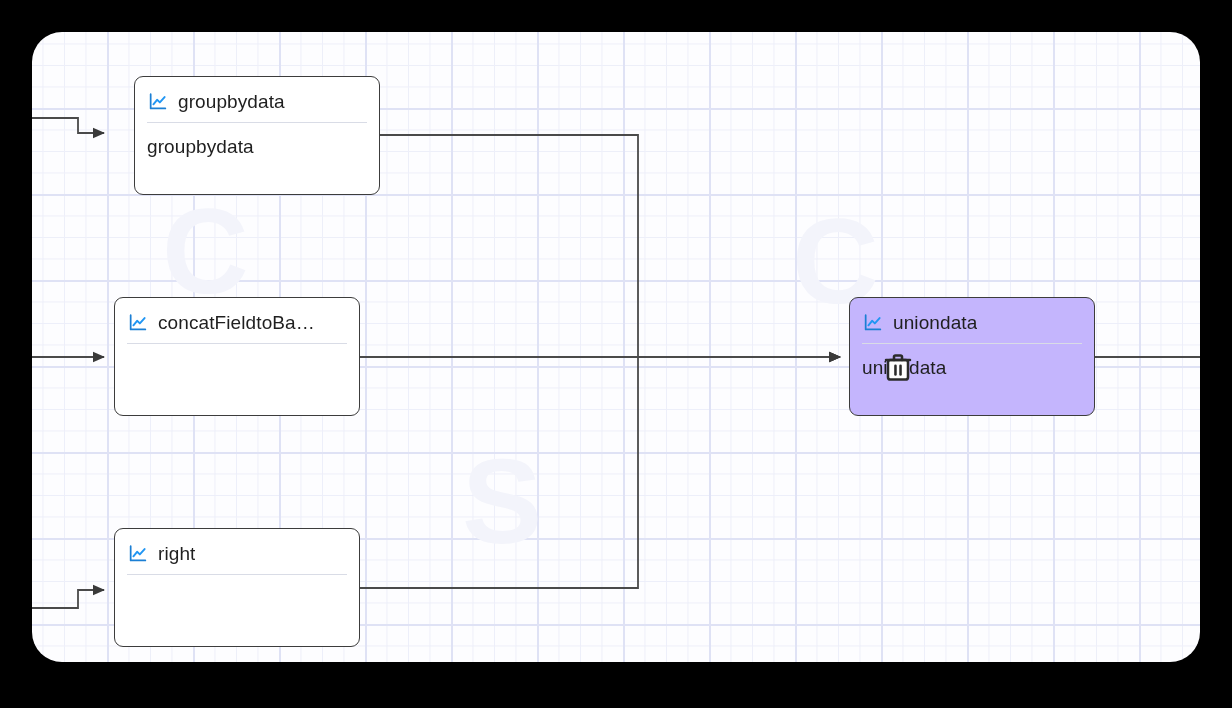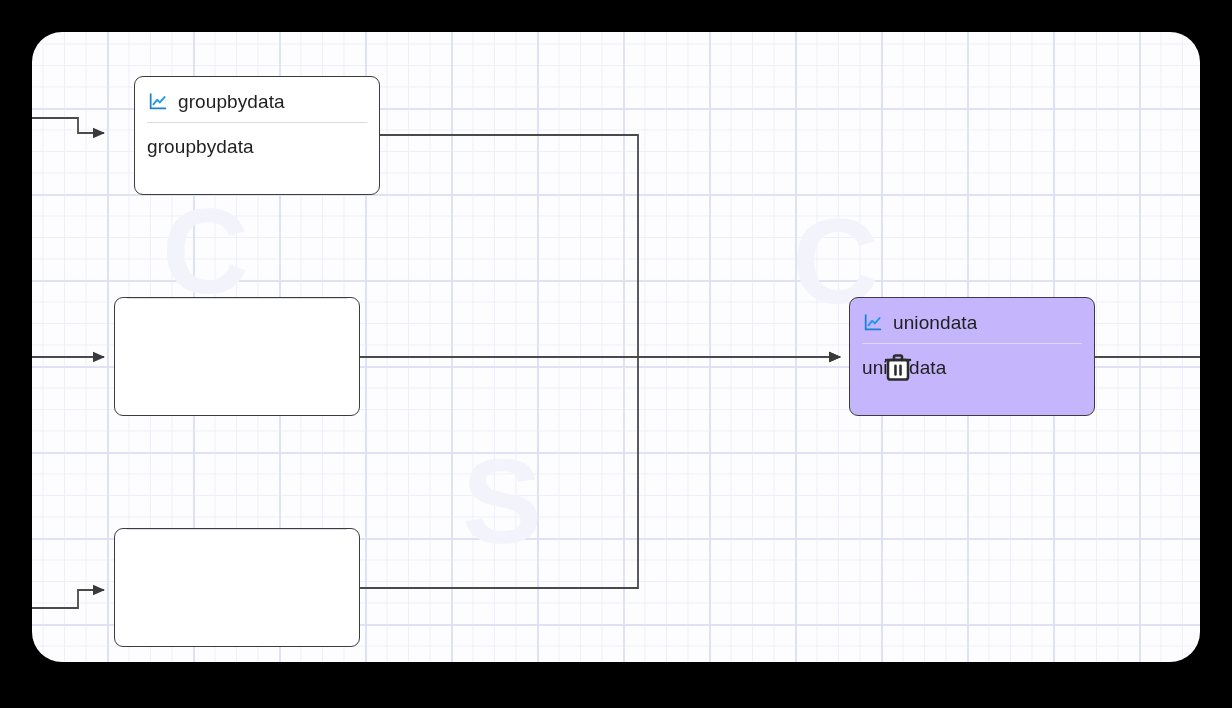--- a/index.html
+++ b/index.html
@@ -158,23 +158,41 @@
               <path d="M4 3.5 V19 H20" stroke="#1b7fd4" stroke-width="1.9" stroke-linecap="round" stroke-linejoin="round"></path>
               <path d="M7 14.5 L11 9.6 L14 12.4 L19.2 6.6" stroke="#2196f3" stroke-width="2.1" stroke-linecap="round" stroke-linejoin="round"></path>
             </svg>
           </span>
           <span class="node-title">groupbydata</span>
         </div>
         <div class="node-divider"></div>
         <div class="node-body">groupbydata</div>
       </div>
       <div class="node" style="left: 114px; top: 297px; width: 246px; height: 119px; background: rgb(255, 255, 255); border-color: rgb(60, 60, 60);">
+        <div class="node-header">
+          <span>
+            <svg class="chart-icon" width="22" height="22" viewBox="0 0 24 24" fill="none">
+              <path d="M4 3.5 V19 H20" stroke="#1b7fd4" stroke-width="1.9" stroke-linecap="round" stroke-linejoin="round"></path>
+              <path d="M7 14.5 L11 9.6 L14 12.4 L19.2 6.6" stroke="#2196f3" stroke-width="2.1" stroke-linecap="round" stroke-linejoin="round"></path>
+            </svg>
+          </span>
+          <span class="node-title">concatFieldtoBa…</span>
+        </div>
         <div class="node-divider"></div>
       </div>
       <div class="node" style="left: 114px; top: 528px; width: 246px; height: 119px; background: rgb(255, 255, 255); border-color: rgb(60, 60, 60);">
+        <div class="node-header">
+          <span>
+            <svg class="chart-icon" width="22" height="22" viewBox="0 0 24 24" fill="none">
+              <path d="M4 3.5 V19 H20" stroke="#1b7fd4" stroke-width="1.9" stroke-linecap="round" stroke-linejoin="round"></path>
+              <path d="M7 14.5 L11 9.6 L14 12.4 L19.2 6.6" stroke="#2196f3" stroke-width="2.1" stroke-linecap="round" stroke-linejoin="round"></path>
+            </svg>
+          </span>
+          <span class="node-title">right</span>
+        </div>
         <div class="node-divider"></div>
       </div>
       <div class="node" style="left: 849px; top: 297px; width: 246px; height: 119px; background: #c4b5fd; border-color: rgb(60, 60, 60);">
         <div class="node-header">
           <span>
             <svg class="chart-icon" width="22" height="22" viewBox="0 0 24 24" fill="none">
               <path d="M4 3.5 V19 H20" stroke="#1b7fd4" stroke-width="1.9" stroke-linecap="round" stroke-linejoin="round"></path>
               <path d="M7 14.5 L11 9.6 L14 12.4 L19.2 6.6" stroke="#2196f3" stroke-width="2.1" stroke-linecap="round" stroke-linejoin="round"></path>
             </svg>
           </span>

